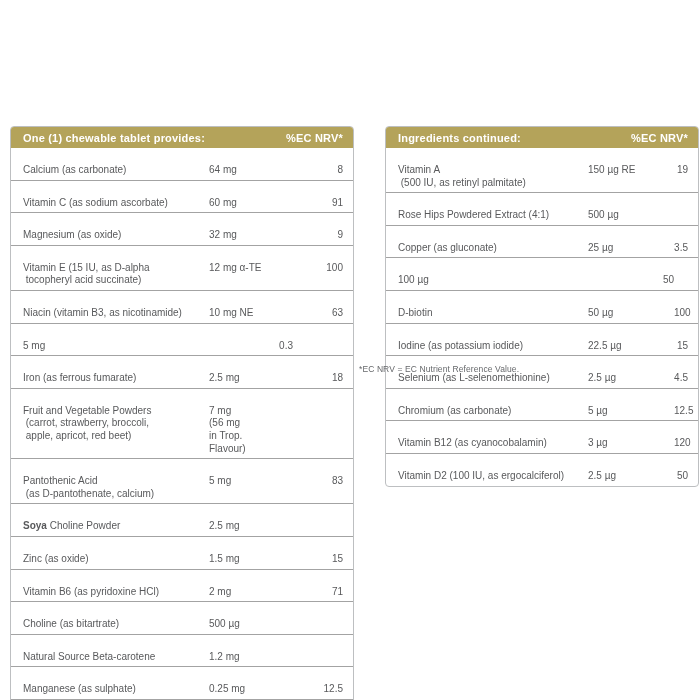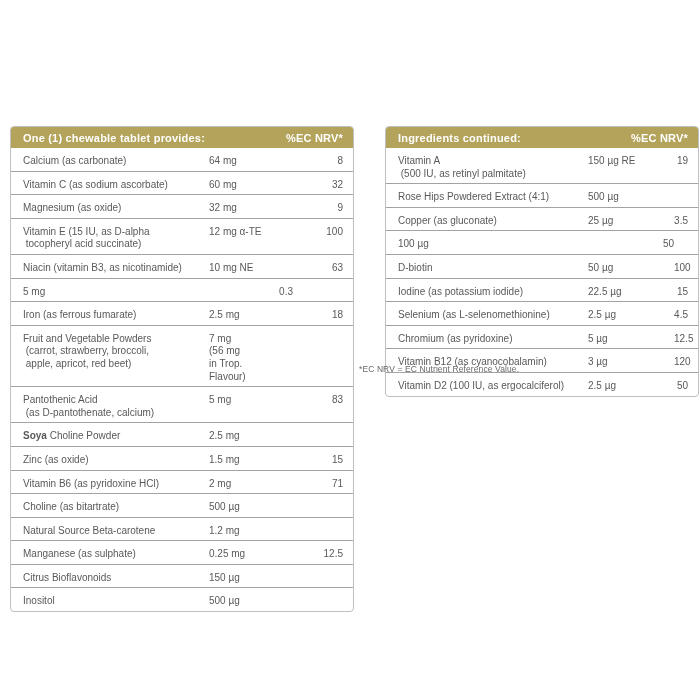--- a/index.html
+++ b/index.html
@@ -25,21 +25,21 @@
     font-weight:bold;
     font-size:11px;
     display:flex;
     justify-content:space-between;
     align-items:center;
     padding:5px 10px 4px 12px;
     letter-spacing:0.2px;
   }
   .rows .row {
     display:grid;
-    padding:7px 10px 3px 12px;
+    padding:16px 10px 3px 12px;
     font-size:10px;
     line-height:1.26;
   }
   .rows .row + .row { border-top:1px solid #a3a3a3; }
   .card.left  .row { grid-template-columns:186px 84px 1fr; }
   .card.right .row { grid-template-columns:190px 86px 1fr; }
   .name, .amt { white-space:pre-wrap; }
   .name .b { font-weight:bold; }
   .nrv { text-align:right; }
   .footnote {
@@ -61,21 +61,21 @@
   <div class="rows">
   <div class="row">
     <div class="name"><span class="b"></span><span>Calcium (as carbonate)</span></div>
     <div class="amt">64 mg</div>
     <div class="nrv">8</div>
   </div>
 
   <div class="row">
     <div class="name"><span class="b"></span><span>Vitamin C (as sodium ascorbate)</span></div>
     <div class="amt">60 mg</div>
-    <div class="nrv">32</div>
+    <div class="nrv">91</div>
   </div>
 
   <div class="row">
     <div class="name"><span class="b"></span><span>Magnesium (as oxide)</span></div>
     <div class="amt">32 mg</div>
     <div class="nrv">9</div>
   </div>
 
   <div class="row">
     <div class="name"><span class="b"></span><span>Vitamin E (15 IU, as D-alpha
@@ -213,21 +213,21 @@
     <div class="nrv">15</div>
   </div>
 
   <div class="row">
     <div class="name"><span class="b"></span><span>Selenium (as L-selenomethionine)</span></div>
     <div class="amt">2.5 µg</div>
     <div class="nrv">4.5</div>
   </div>
 
   <div class="row">
-    <div class="name"><span class="b"></span><span>Chromium (as pyridoxine)</span></div>
+    <div class="name"><span class="b"></span><span>Chromium (as carbonate)</span></div>
     <div class="amt">5 µg</div>
     <div class="nrv">12.5</div>
   </div>
 
   <div class="row">
     <div class="name"><span class="b"></span><span>Vitamin B12 (as cyanocobalamin)</span></div>
     <div class="amt">3 µg</div>
     <div class="nrv">120</div>
   </div>
 

